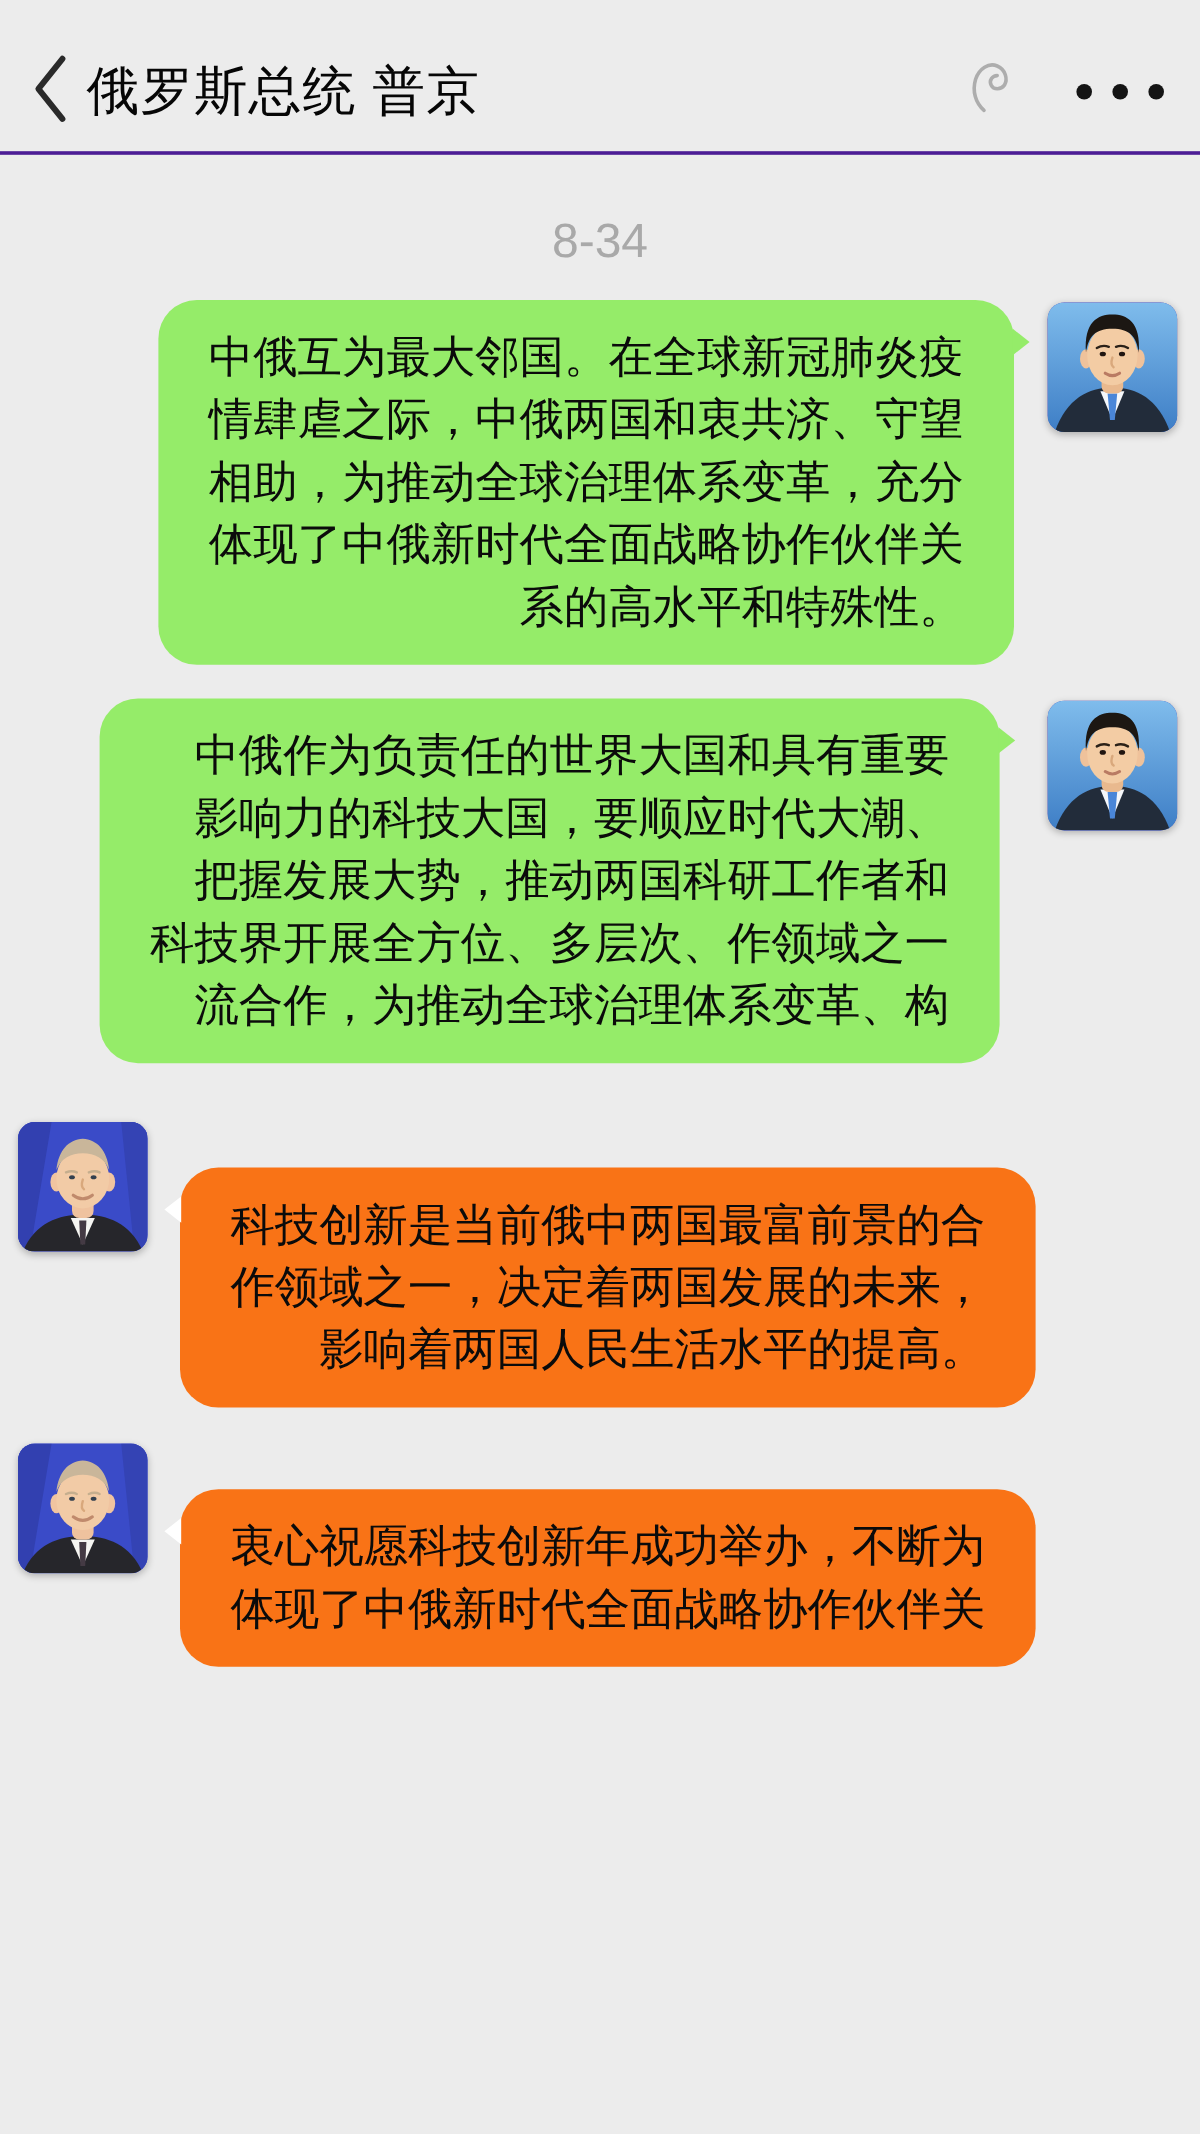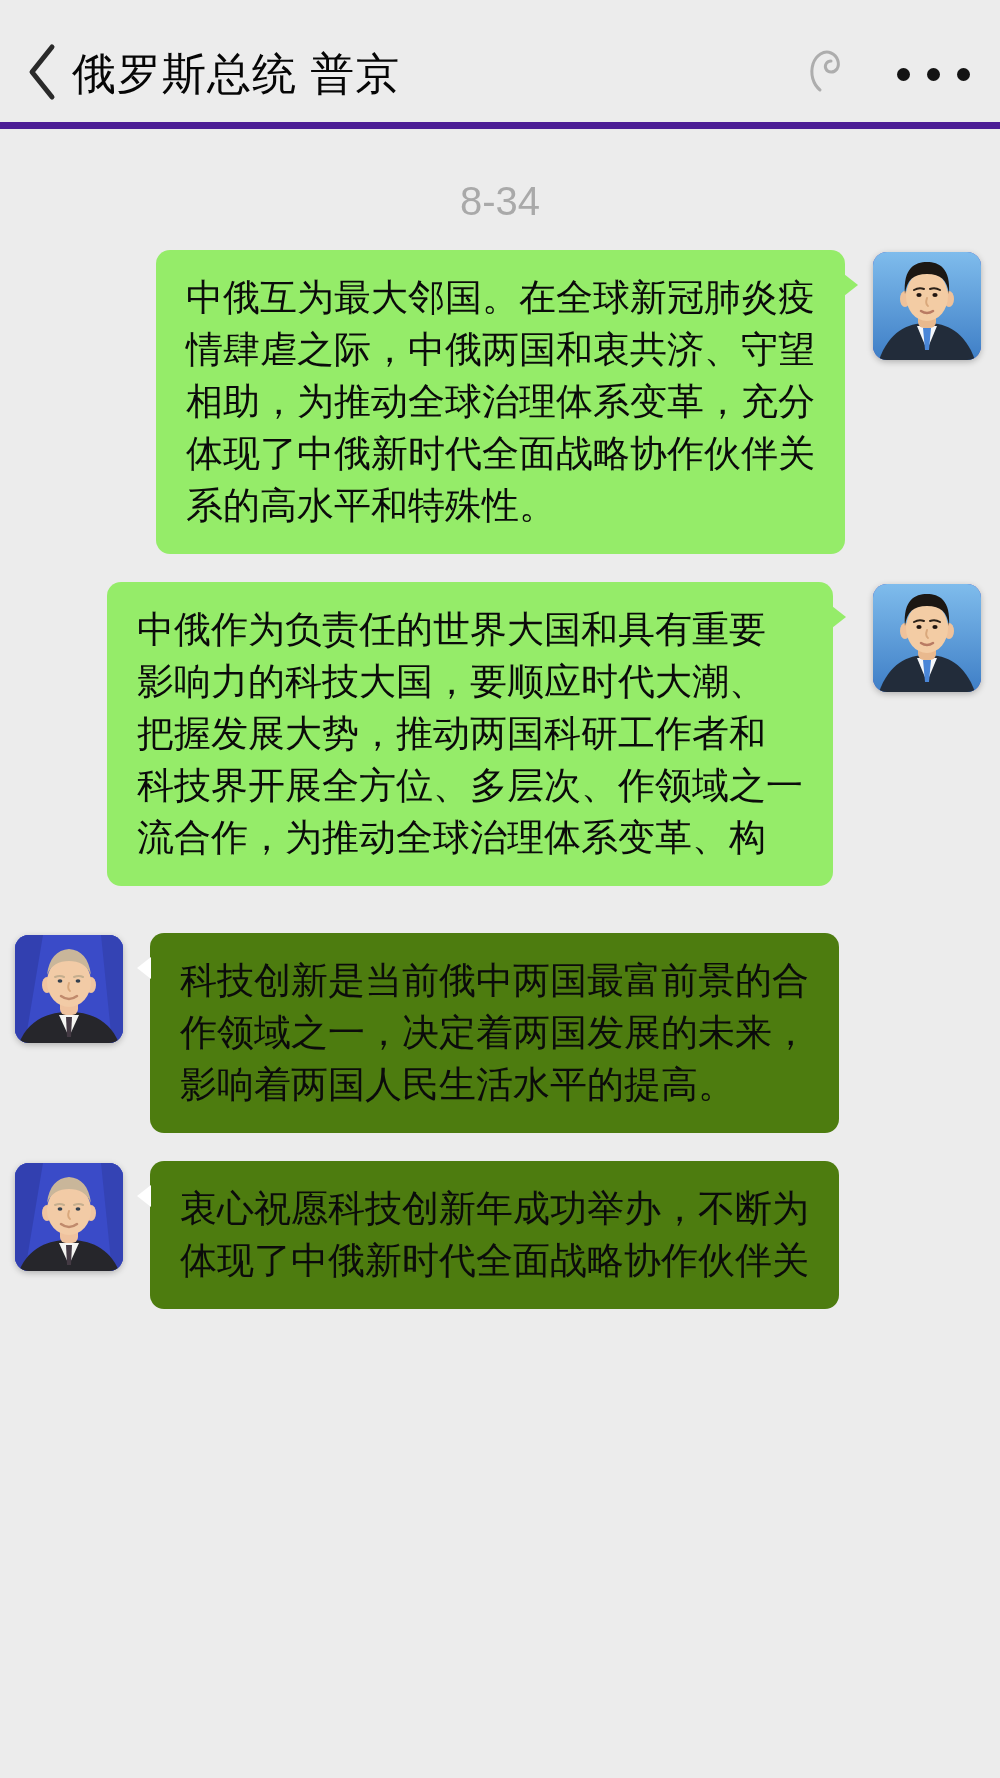--- a/index.html
+++ b/index.html
@@ -10,21 +10,21 @@
     -webkit-font-smoothing:antialiased;
   }
   .screen{position:relative;width:1000px;height:1778px;overflow:hidden;background:#ECECEC;}
 
   
   .header{
     height:129px;box-sizing:border-box;
     display:flex;align-items:center;
     padding:26px 30px 0 24px;
     background:#ECECEC;
-    border-bottom:7px solid #4c1d95;
+    border-bottom:3px solid #4c1d95;
   }
   .back-btn{display:flex;align-items:center;cursor:pointer;margin-right:14px;}
   .title{
     font-size:44px;color:#060606;font-weight:500;letter-spacing:1px;
     white-space:nowrap;
   }
   .header-spacer{flex:1;}
   .ear-btn{display:flex;align-items:center;margin-right:52px;}
   .more-btn{display:flex;align-items:center;gap:17px;}
   .more-btn .dot{width:13px;height:13px;border-radius:50%;background:#141414;}
@@ -49,28 +49,29 @@
     box-shadow:0 2px 6px rgba(0,0,0,0.25);
     cursor:pointer;background:#3A4BC8;
   }
   .avatar svg{display:block;width:108px;height:108px;}
   .msg-row.outgoing .avatar{margin-left:28px;}
   .msg-row.incoming .avatar{margin-right:27px;}
 
   .bubble{
     position:relative;
     max-width:720px;
-    border-radius:14px;
-    padding:22px 30px;
+    border-radius:32px;
+    padding:22px 42px;
     font-size:37px;line-height:52px;color:#0B0B0B;
     box-sizing:content-box;
+    text-align:right;
   }
   .bubble div{white-space:nowrap;}
   .bubble.green{background:#95EC69;}
-  .bubble.white{background:#4d7c0f;}
+  .bubble.white{background:#f97316;margin-top:40px;}
   .tail{position:absolute;top:24px;width:0;height:0;border-style:solid;}
   .bubble.green .tail{
     right:-13px;
     border-width:11px 0 11px 14px;
     border-color:transparent transparent transparent #95EC69;
   }
   .bubble.white .tail{
     left:-13px;
     border-width:11px 14px 11px 0;
     border-color:transparent #FFFFFF transparent transparent;

